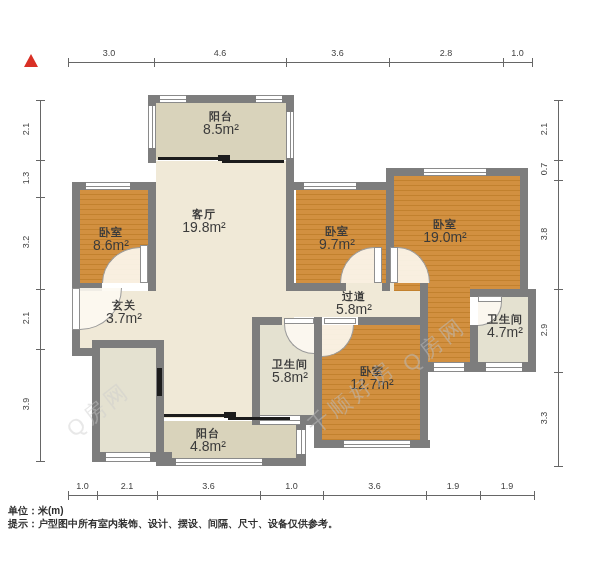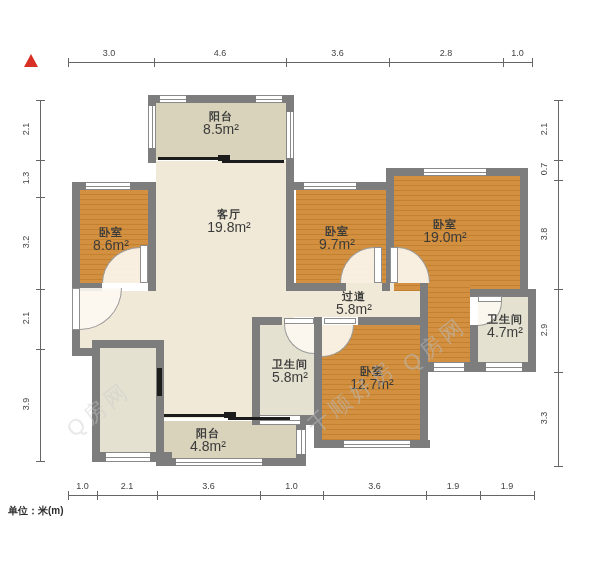--- a/index.html
+++ b/index.html
@@ -110,27 +110,31 @@
       <div class="arc" style="left: 398px; top: 247px; width: 32px; height: 36px; border-top-right-radius: 100%; border-top: 1px solid rgb(154, 154, 154); border-right: 1px solid rgb(154, 154, 154);"></div>
       <div class="arc" style="left: 478px; top: 302px; width: 24px; height: 24px; border-bottom-right-radius: 100%; border-bottom: 1px solid rgb(154, 154, 154); border-right: 1px solid rgb(154, 154, 154);"></div>
       <div class="arc" style="left: 284px; top: 324px; width: 30px; height: 30px; border-bottom-left-radius: 100%; border-bottom: 1px solid rgb(154, 154, 154); border-left: 1px solid rgb(154, 154, 154);"></div>
       <div class="arc" style="left: 322px; top: 325px; width: 32px; height: 32px; border-bottom-right-radius: 100%; border-bottom: 1px solid rgb(154, 154, 154); border-right: 1px solid rgb(154, 154, 154);"></div>
     </div>
 
   <div class="room-label" style="left:171px;top:110px;">
     <div class="nm">阳台</div>
     <div class="ar">8.5m²</div>
   </div>
-  <div class="room-label" style="left:179px;top:208px;">
+  <div class="room-label" style="left:154px;top:208px;">
     <div class="nm">客厅</div>
     <div class="ar">19.8m²</div>
   </div>
   <div class="room-label" style="left:61px;top:226px;">
     <div class="nm">卧室</div>
     <div class="ar">8.6m²</div>
+  </div>
+  <div class="room-label" style="left:74px;top:299px;">
+    <div class="nm">玄关</div>
+    <div class="ar">3.7m²</div>
   </div>
   <div class="room-label" style="left:158px;top:427px;">
     <div class="nm">阳台</div>
     <div class="ar">4.8m²</div>
   </div>
   <div class="room-label" style="left:287px;top:225px;">
     <div class="nm">卧室</div>
     <div class="ar">9.7m²</div>
   </div>
   <div class="room-label" style="left:395px;top:218px;">
@@ -207,13 +211,14 @@
       <div class="tick" style="left: 554px; top: 372px; width: 9px; height: 1px;"></div>
       <div class="tick" style="left: 554px; top: 466px; width: 9px; height: 1px;"></div>
       <div class="dim-label" style="left: 534px; top: 124px; width: 20px; text-align: center; transform: rotate(-90deg);">2.1</div>
       <div class="dim-label" style="left: 534px; top: 164px; width: 20px; text-align: center; transform: rotate(-90deg);">0.7</div>
       <div class="dim-label" style="left: 534px; top: 228.5px; width: 20px; text-align: center; transform: rotate(-90deg);">3.8</div>
       <div class="dim-label" style="left: 534px; top: 324.5px; width: 20px; text-align: center; transform: rotate(-90deg);">2.9</div>
       <div class="dim-label" style="left: 534px; top: 413px; width: 20px; text-align: center; transform: rotate(-90deg);">3.3</div>
     </div>
 
   <div class="footer-line" style="top:504px;">单位：米(m)</div>
+  <div class="footer-line" style="top:517px;">提示：户型图中所有室内装饰、设计、摆设、间隔、尺寸、设备仅供参考。</div>
 </div>
 
 </body></html>

